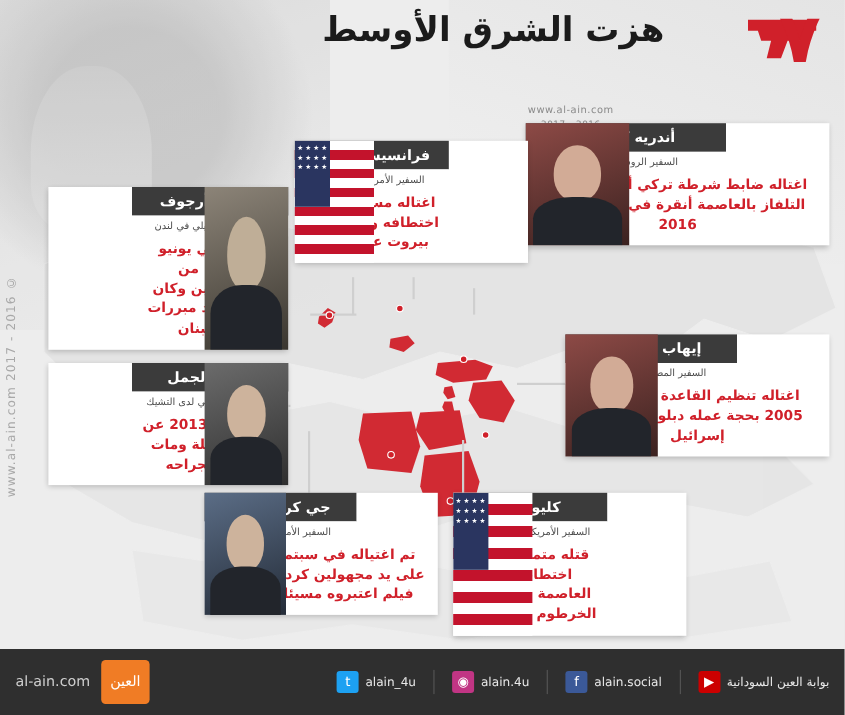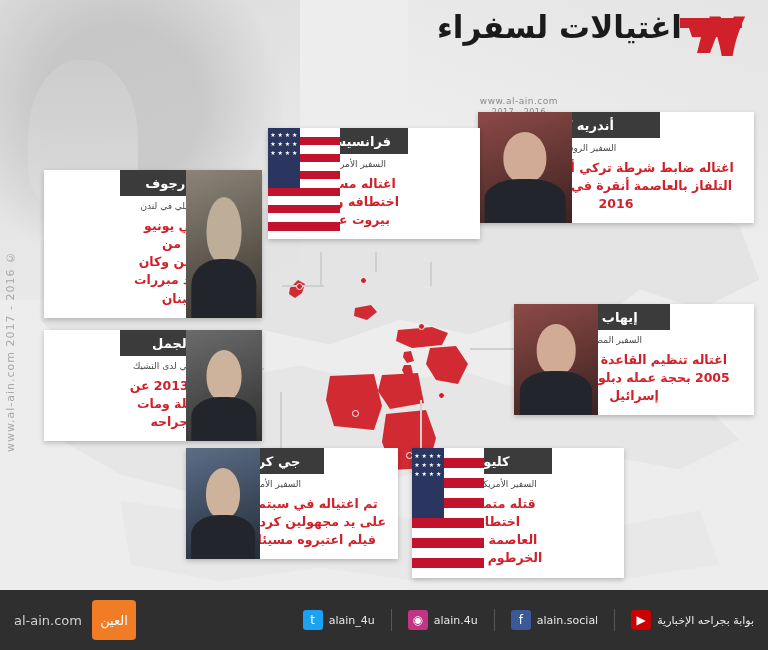--- a/index.html
+++ b/index.html
@@ -228,21 +228,21 @@
   <div class="dot" style="left:418px; top:323px;"></div>
   <div class="dot" style="left:438px; top:392px;"></div>
   <div class="dot" style="left:352px; top:410px;"></div>
   <div class="dot" style="left:406px; top:452px;"></div>
 
   <div class="title-block">
     <svg class="gun" viewBox="0 0 86 46">
       <path d="M6,6 h62 v10 h-10 l-4,9 h-12 l-6,16 h-13 l4,-16 h-9 l-3,-9 h-9 z" fill="#d0202a" transform="translate(8,2)"></path>
     </svg>
     <div class="big-num">٧</div>
-    <div class="title-line1">اغتيالات لسفراء</div>
+    <div class="title-line2">هزت الشرق الأوسط</div>
   </div>
 
   <div class="site-stamp">
     <div>www.al-ain.com</div>
     <div class="yr">2016 - 2017</div>
   </div>
 
   <div class="watermark">© 2016 - 2017   www.al-ain.com</div>
 
   <div class="card" style="left:478px; top:112px; width:276px;">
@@ -348,21 +348,21 @@
         <span>alain.4u</span>
       </div>
       <div class="sep"></div>
       <div class="item">
         <span class="gl" style="background:#3b5998">f</span>
         <span>alain.social</span>
       </div>
       <div class="sep"></div>
       <div class="item">
         <span class="gl" style="background:#cc0000">▶</span>
-        <span class="portal">بوابة بجراحه الإخبارية</span>
+        <span class="portal">بوابة العين السودانية</span>
       </div>
     </div>
 
     <div class="footer-right">
       <span class="domain">al-ain.com</span>
       <span class="logo">العين</span>
     </div>
   </div>
 
 </div>

